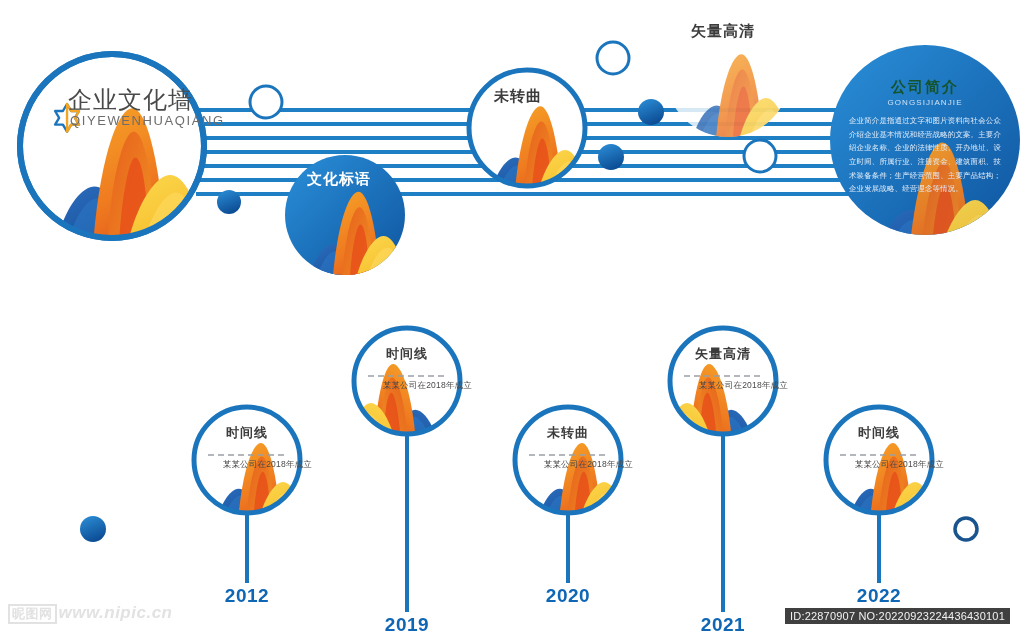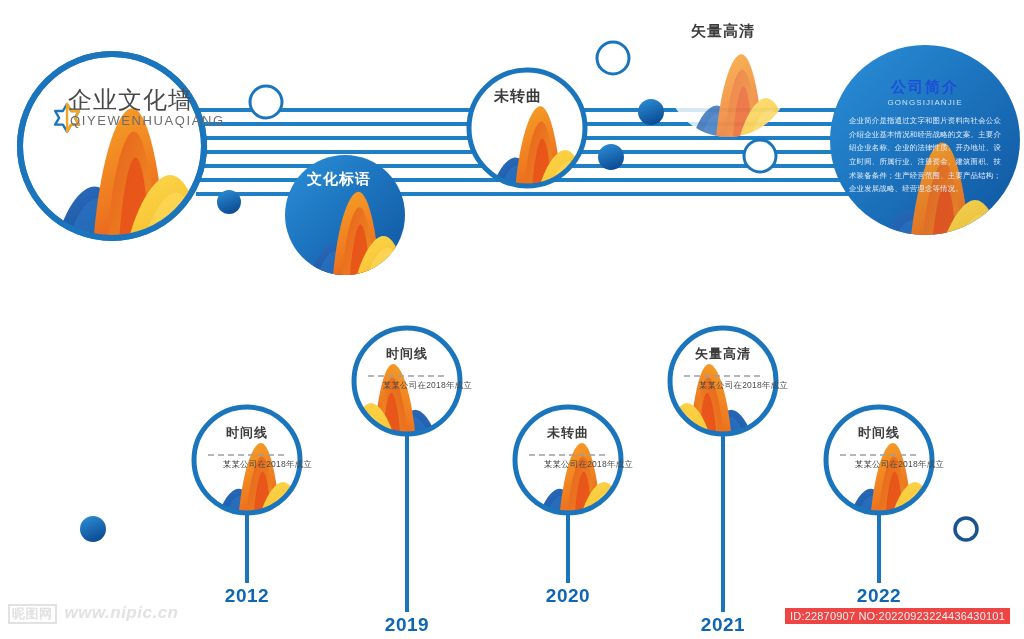--- a/index.html
+++ b/index.html
@@ -27,21 +27,21 @@
 
   .c-title{
     position:absolute;font-size:15px;font-weight:bold;white-space:nowrap;
     letter-spacing:1px;
   }
   .c-title.dark{color:#3c3c3c;}
   .c-title.white{color:#ffffff;}
 
   .cs-title{
     position:absolute;left:855px;top:78px;width:140px;text-align:center;
-    font-size:15px;font-weight:bold;letter-spacing:2px;color:#1d4ed8;
+    font-size:15px;font-weight:bold;letter-spacing:2px;color:#14532d;
   }
   .cs-sub{
     position:absolute;left:855px;top:98px;width:140px;text-align:center;
     font-size:8px;letter-spacing:1.1px;color:#cfe2f5;
   }
   .cs-body{
     position:absolute;left:849px;top:114px;width:152px;
     font-size:7.4px;line-height:1.85;color:#e3eefb;text-align:justify;
     letter-spacing:0.2px;
   }
@@ -61,25 +61,25 @@
   }
 
   
   .wm-left{
     position:absolute;left:8px;top:603px;
     font-size:17px;font-style:italic;font-weight:bold;
     color:#e2e2e2;letter-spacing:0.5px;white-space:nowrap;
   }
   .wm-left .boxchar{
     display:inline-block;border:2px solid #e2e2e2;padding:0 2px;
-    margin-right:8px;font-style:normal;font-size:13px;line-height:16px;
+    margin-right:2px;font-style:normal;font-size:13px;line-height:16px;
   }
   .wm-id{
     position:absolute;left:785px;top:608px;
-    background:#ef4444;color:#f2f2f2;font-size:11px;
+    background:#404040;color:#f2f2f2;font-size:11px;
     padding:2px 5px;white-space:nowrap;letter-spacing:0.2px;
   }
 </style>
 </head>
 <body>
 
 <div id="stage">
 
   <svg class="layer" viewBox="0 0 1024 639">
     <defs>

